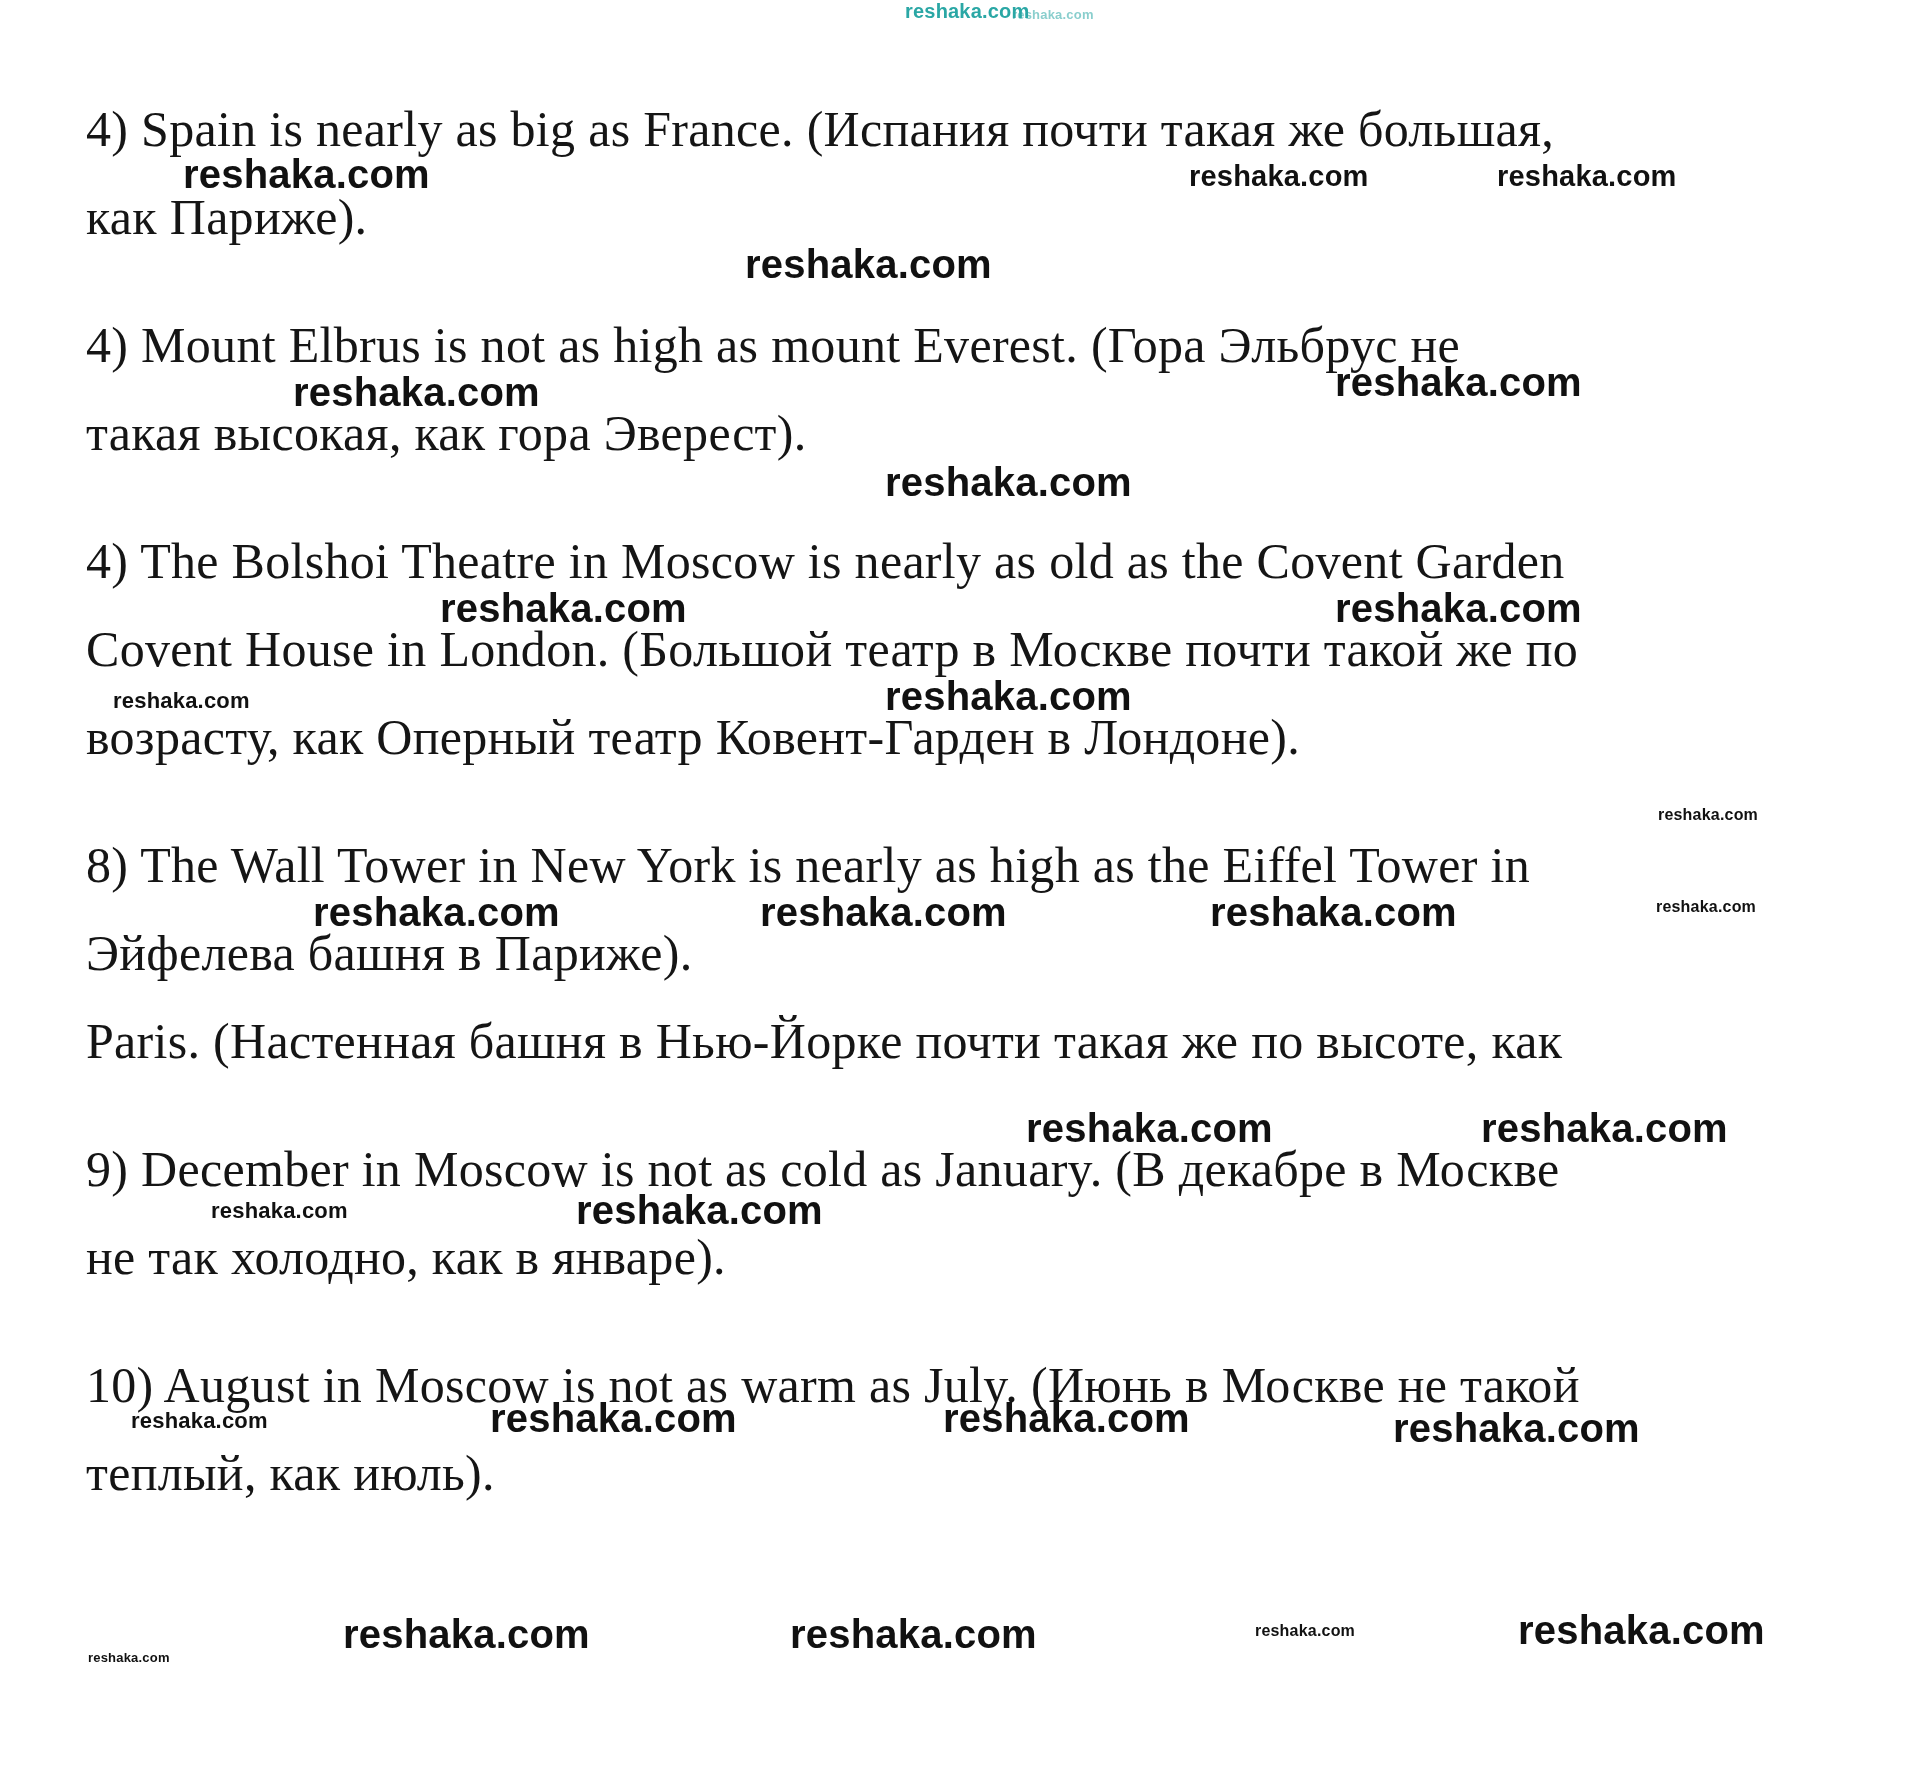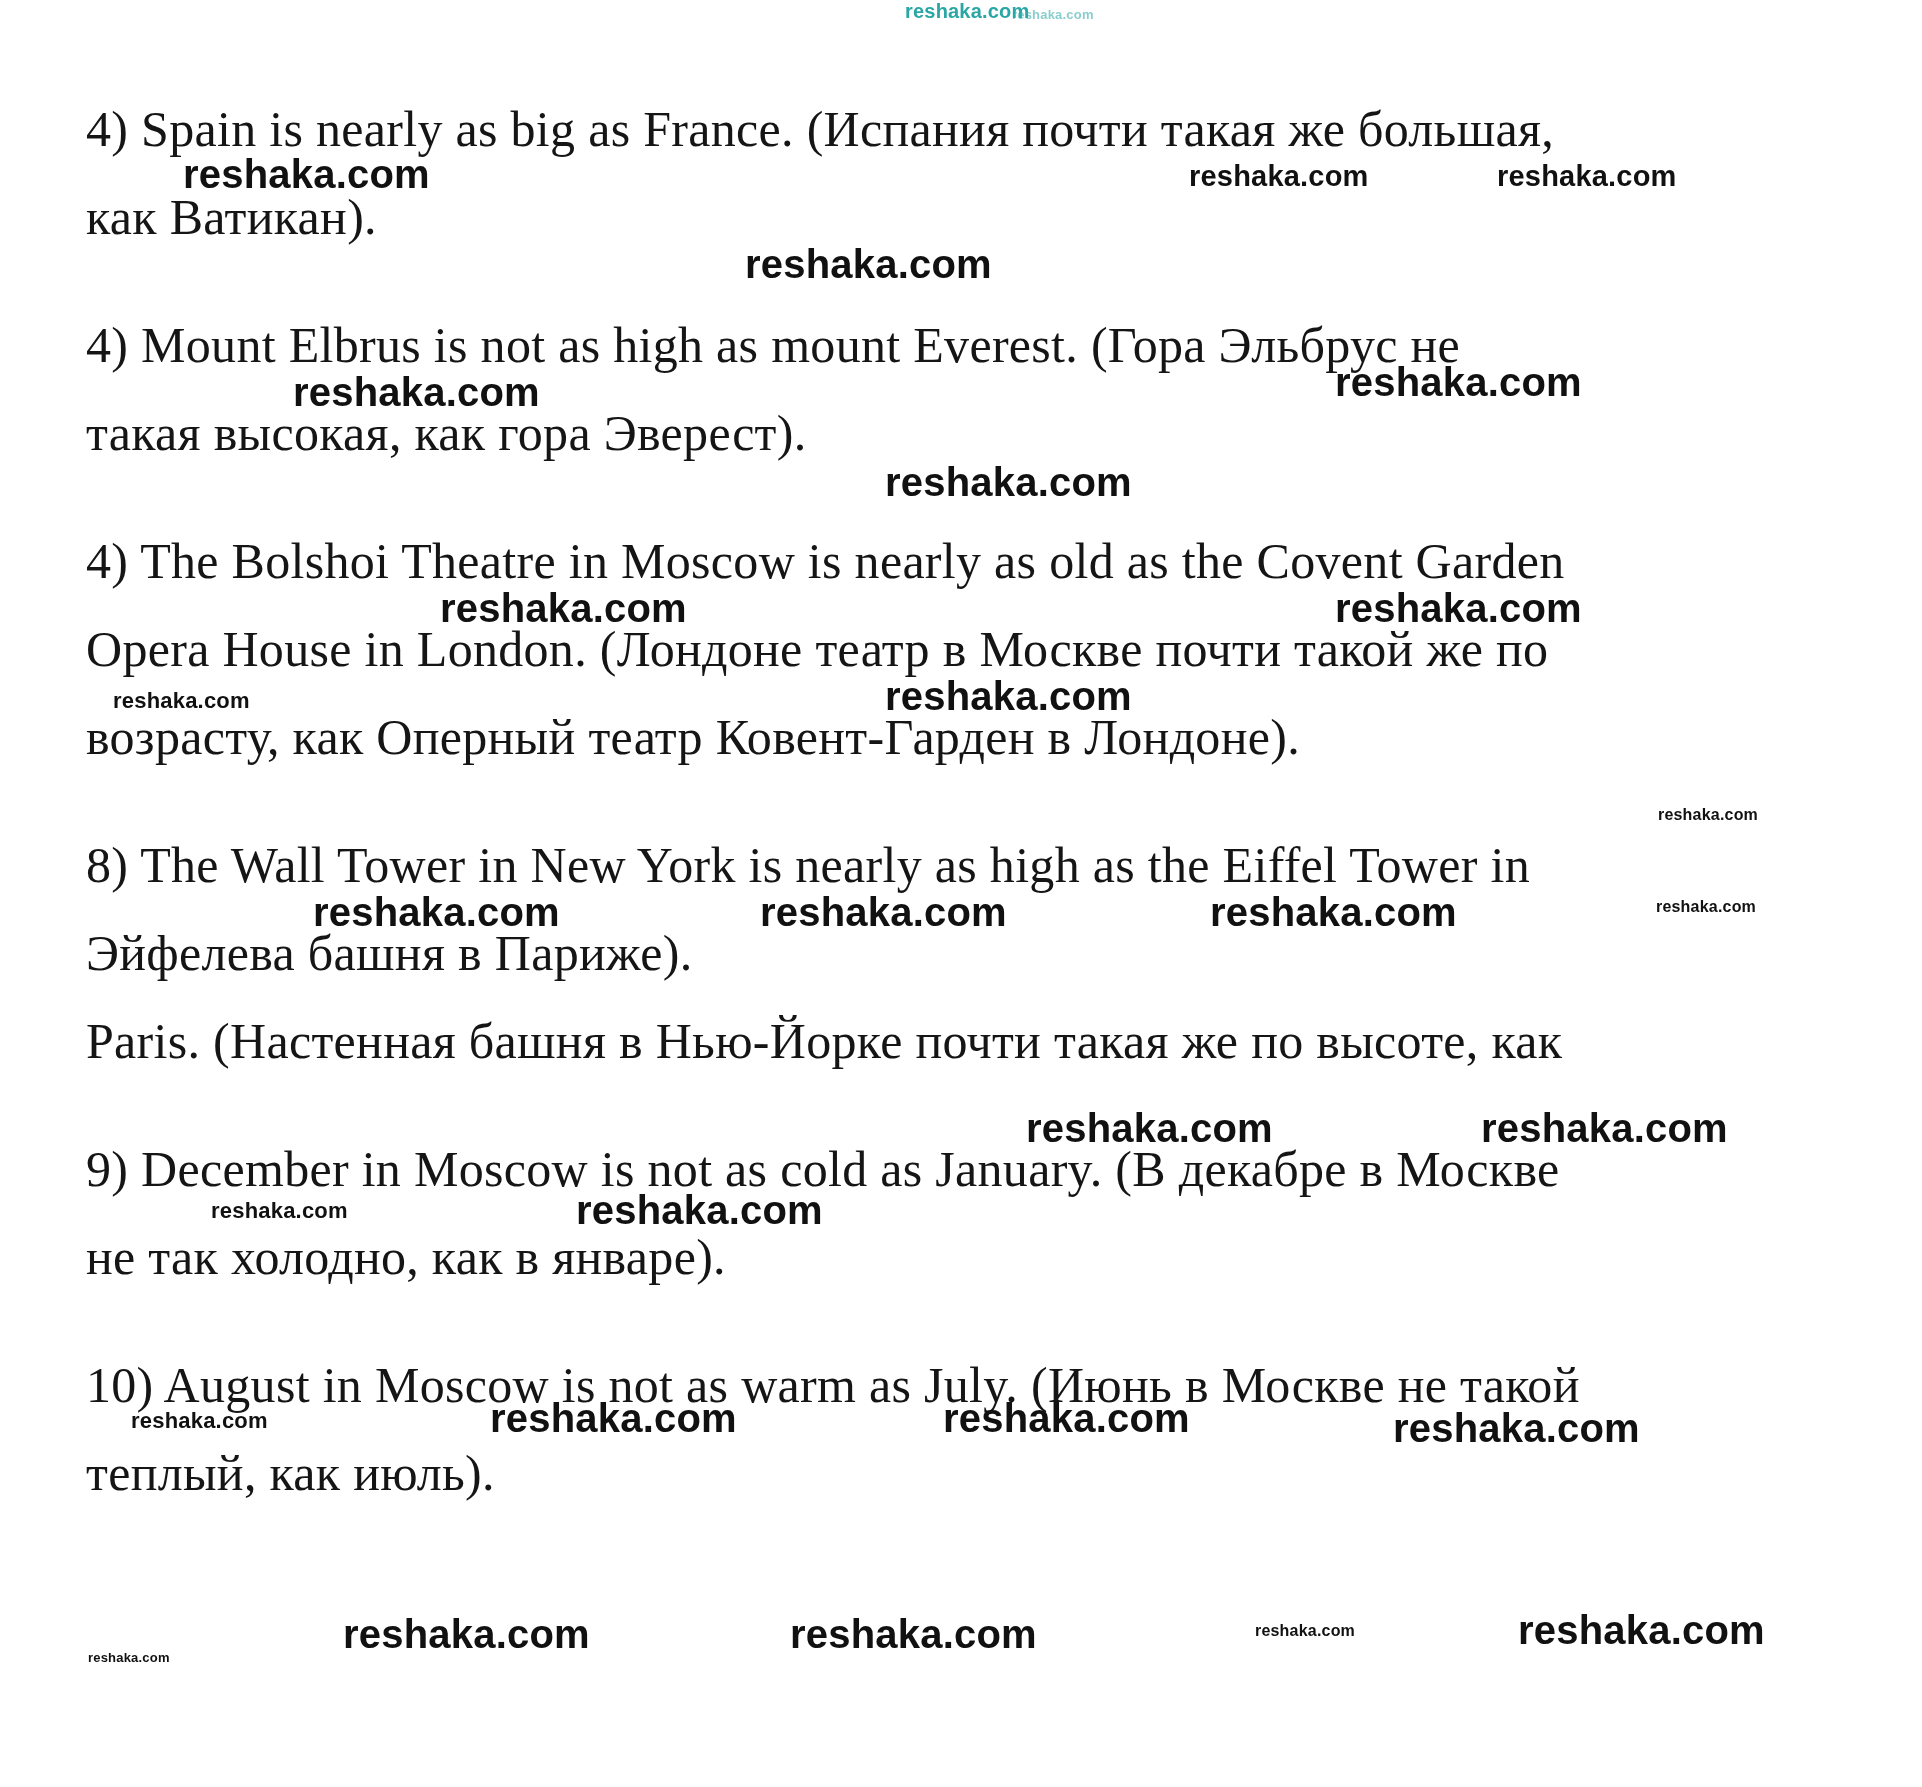--- a/index.html
+++ b/index.html
@@ -57,29 +57,29 @@
   }
 </style>
 </head>
 <body>
 
 <div class="page">
 
   <div class="content">
     <div class="item">
       <div class="line">4) Spain is nearly as big as France. (Испания почти такая же большая,</div>
-      <div class="line">как Ватикан).</div>
+      <div class="line">как Париже).</div>
     </div>
     <div class="item">
       <div class="line">4) Mount Elbrus is not as high as mount Everest. (Гора Эльбрус не</div>
       <div class="line">такая высокая, как гора Эверест).</div>
     </div>
     <div class="item">
       <div class="line">4) The Bolshoi Theatre in Moscow is nearly as old as the Covent Garden</div>
-      <div class="line">Opera House in London. (Лондоне театр в Москве почти такой же по</div>
+      <div class="line">Covent House in London. (Большой театр в Москве почти такой же по</div>
       <div class="line">возрасту, как Оперный театр Ковент-Гарден в Лондоне).</div>
     </div>
     <div class="item">
       <div class="line">8) The Wall Tower in New York is nearly as high as the Eiffel Tower in</div>
       <div class="line">Эйфелева башня в Париже).</div>
       <div class="line">Paris. (Настенная башня в Нью-Йорке почти такая же по высоте, как</div>
     </div>
     <div class="item">
       <div class="line">9) December in Moscow is not as cold as January. (В декабре в Москве</div>
       <div class="line">не так холодно, как в январе).</div>

